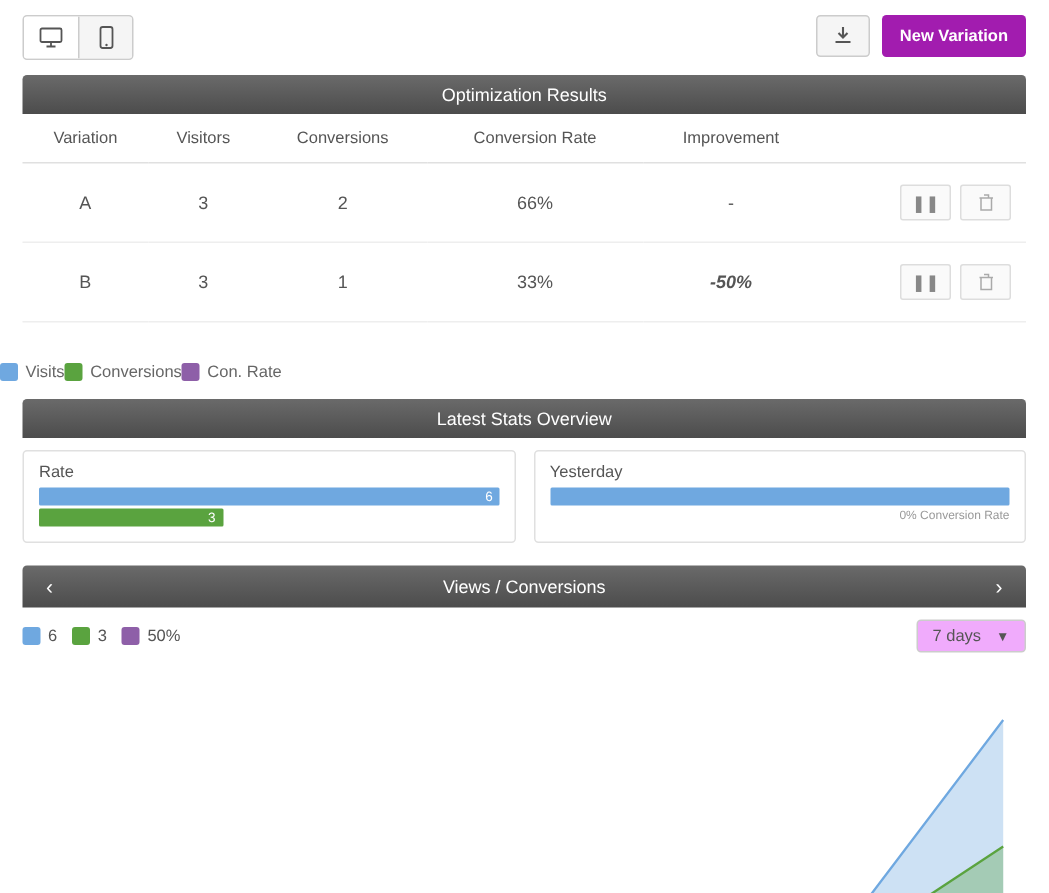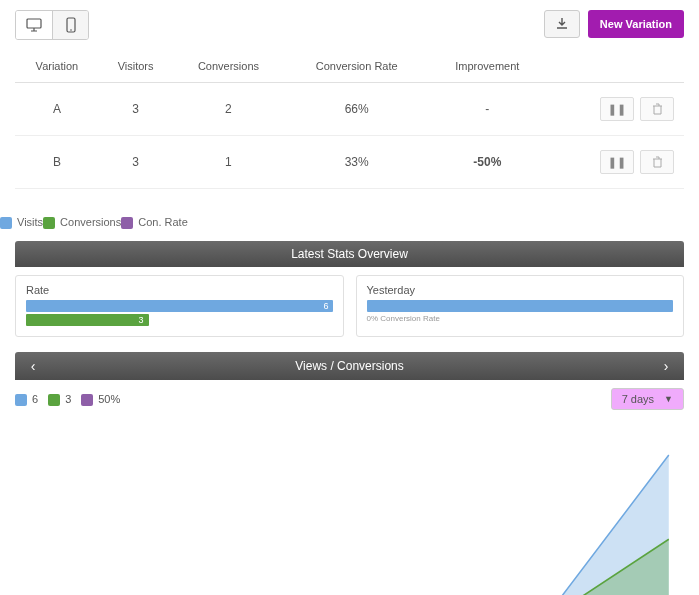--- a/index.html
+++ b/index.html
@@ -14,33 +14,33 @@
 .primary-btn { height: 28px; padding: 0 12px; background: #a21caf; color: #fff; font-weight: bold; font-size: 11px; border: none; border-radius: 3px; cursor: pointer; }
 .section-header { background: linear-gradient(#6a6a6a,#4c4c4c); color: #fff; text-align: center; padding: 6px; font-size: 12px; border-radius: 3px 3px 0 0; position: relative; }
 .nav-header { display: flex; align-items: center; justify-content: space-between; }
 .nav-arrow { width: 24px; cursor: pointer; font-size: 14px; }
 .container { padding: 0 15px 15px; }
 .table { width: 100%; border-collapse: collapse; }
 .table th { text-align: center; font-weight: normal; color: #555; padding: 10px 6px; font-size: 11px; border-bottom: 1px solid #e0e0e0; }
 .table td { text-align: center; padding: 14px 6px; border-bottom: 1px solid #eee; color: #555; }
 .actions-cell { display: flex; gap: 6px; justify-content: flex-end; padding-right: 4px; }
 .small-btn { width: 34px; height: 24px; border: 1px solid #ddd; border-radius: 2px; background: #fafafa; display: flex; align-items: center; justify-content: center; cursor: pointer; color: #888; font-size: 11px; }
-.neg { color: #c0392b; font-weight: bold; }
+.neg { color: #c0392b; font-weight: bold; font-style: italic; }
 .legend-bar { display: flex; justify-content: flex-start; padding: 12px 0; font-size: 11px; color: #666; }
 .sw { width: 12px; height: 12px; border-radius: 2px; display: inline-block; margin-right: 5px; vertical-align: middle; }
 .blue { background: #6fa8e0; }
 .green { background: #5aa33f; }
 .purple { background: #8e5fa8; }
 .stats-row { display: flex; gap: 12px; margin-top: 0; }
 .stat-card { flex: 1; border: 1px solid #e0e0e0; border-radius: 3px; padding: 8px 10px; position: relative; }
 .stat-title { font-size: 11px; color: #555; margin-bottom: 4px; }
 .bar-wrap { position: relative; height: 12px; margin-bottom: 2px; }
 .bar { height: 12px; border-radius: 1px; position: absolute; left: 0; top: 0; }
 .bar-label { position: absolute; right: 4px; top: 0; font-size: 9px; color: #fff; line-height: 12px; }
-.conv-rate-text { font-size: 8px; color: #999; text-align: left; margin-top: 2px; }
+.conv-rate-text { font-size: 8px; color: #999; text-align: right; margin-top: 2px; }
 .summary-row { display: flex; justify-content: space-between; align-items: center; padding: 8px 0 4px; }
 .summary-legend { display: flex; gap: 10px; font-size: 11px; color: #555; align-items: center; }
 .range-select { display: flex; align-items: center; gap: 10px; border: 1px solid #ccc; border-radius: 3px; padding: 4px 10px; font-size: 11px; color: #555; background: #f0abfc; cursor: pointer; }
 .chart-area { height: 200px; position: relative; margin-top: 20px; }
 </style>
 </head>
 <body>
 
 <div class="toolbar">
   <div class="device-group">
@@ -61,20 +61,21 @@
     <div class="icon-btn">
       <svg width="14" height="14" viewBox="0 0 14 14">
           <path d="M7 1v7M4 5l3 3 3-3M2 11h10" stroke="#555" stroke-width="1.4" fill="none"></path>
         </svg>
     </div>
     <button class="primary-btn">New Variation</button>
   </div>
 </div>
 
 <div class="container">
+  <div class="section-header">Optimization Results</div>
   <table class="table">
     <thead>
       <tr>
         <th>Variation</th>
         <th>Visitors</th>
         <th>Conversions</th>
         <th>Conversion Rate</th>
         <th>Improvement</th>
         <th></th>
       </tr>

